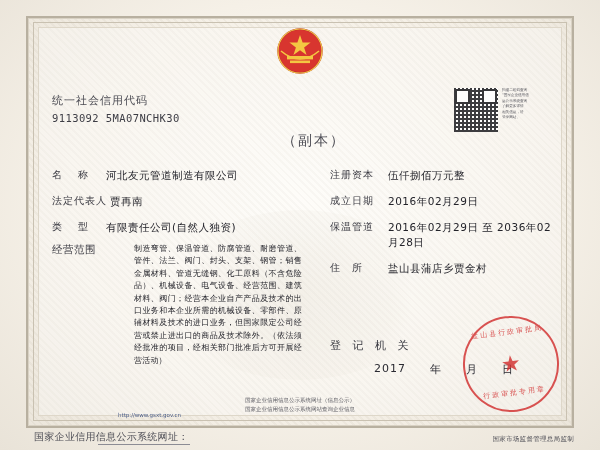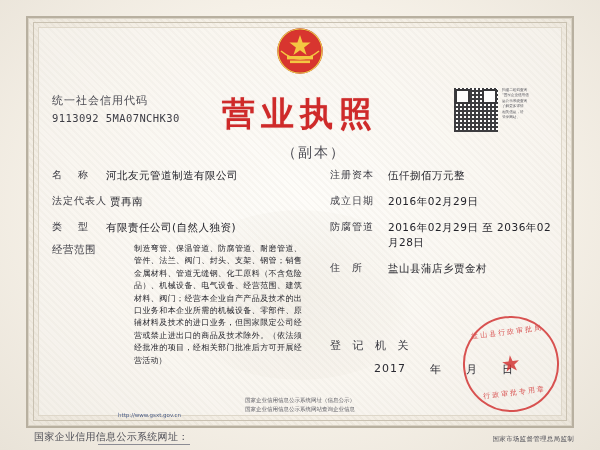--- a/index.html
+++ b/index.html
@@ -112,21 +112,21 @@
     font-size: 33px;
     letter-spacing: 6px;
     color: #cf2a2a;
     font-weight: bold;
     text-shadow: 0 0 1px rgba(180,20,20,0.4);
     white-space: nowrap;
   }
   .sub-title {
     position: absolute;
     left: 50%;
-    top: 144px;
+    top: 132px;
     transform: translateX(-50%);
     margin-left: 14px;
     font-size: 14px;
     color: #4a4a52;
     letter-spacing: 2px;
     white-space: nowrap;
   }
 
   
   .qr-wrap {
@@ -337,21 +337,20 @@
       <path d="M12 29 q19 16 38 0" fill="none" stroke="#f4c842" stroke-width="1.6"></path>
       <circle cx="31" cy="29" r="22" fill="none" stroke="#f2c94c" stroke-width="1.2"></circle>
     </svg>
   </div>
 
   <div class="credit-block">
     <div class="credit-title">统一社会信用代码</div>
     <div class="credit-code">9113092 5MA07NCHK30</div>
   </div>
 
-  <div class="main-title">营业执照</div>
   <div class="sub-title">（副本）</div>
 
   <div class="qr-wrap">
     <div class="qr"></div>
     <div class="qr-note">扫描二维码查询
 "国家企业信用信
 息公示系统查询
 了解更多详情
 相关信息，请
 登录网站。</div>
@@ -376,21 +375,21 @@
     <div class="col-right">
       <div class="row">
         <div class="lbl wide">注册资本</div>
         <div class="val">伍仟捌佰万元整</div>
       </div>
       <div class="row">
         <div class="lbl wide">成立日期</div>
         <div class="val">2016年02月29日</div>
       </div>
       <div class="row">
-        <div class="lbl wide">防腐管道</div>
+        <div class="lbl wide">保温管道</div>
         <div class="val">2016年02月29日 至 2036年02月28日</div>
       </div>
       <div class="row">
         <div class="lbl wide">住　所</div>
         <div class="val">盐山县蒲店乡贾金村</div>
       </div>
     </div>
   </div>
 
   <div style="position:absolute;left:52px;top:243px;width:250px;gap:28px;" class="scope-row">

